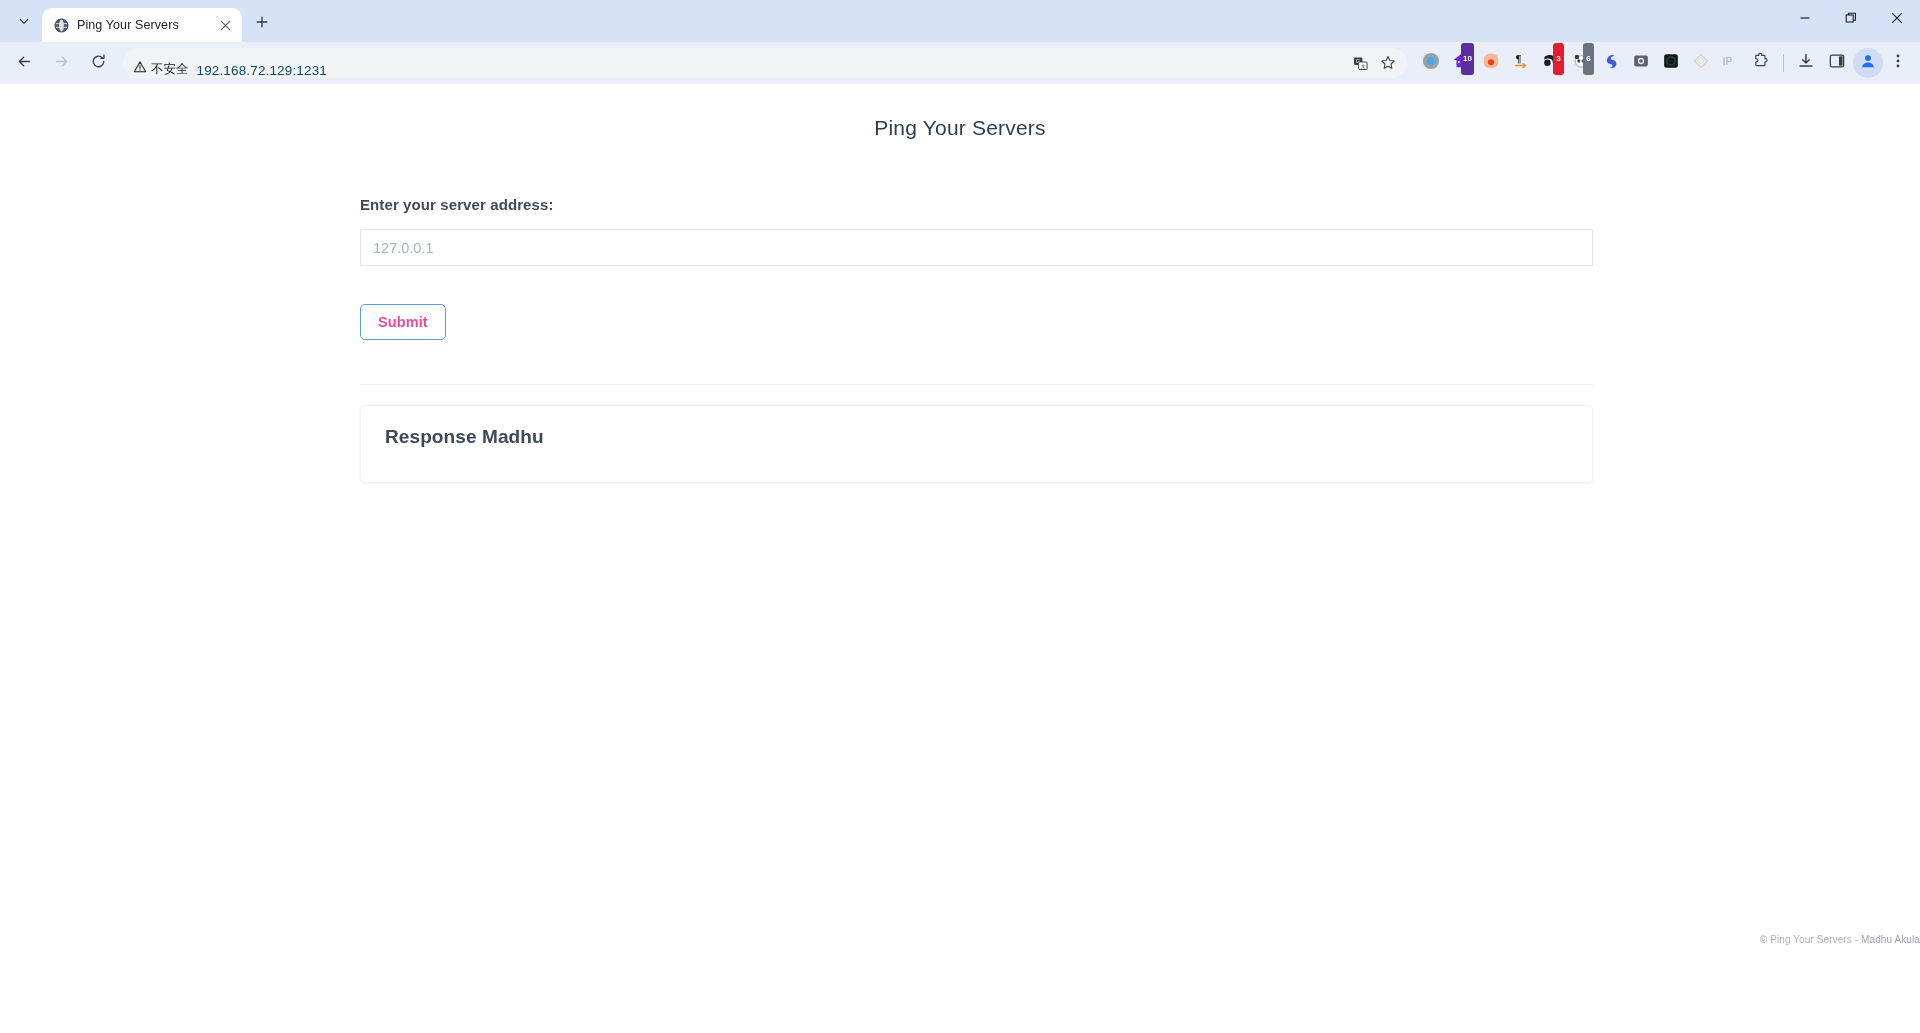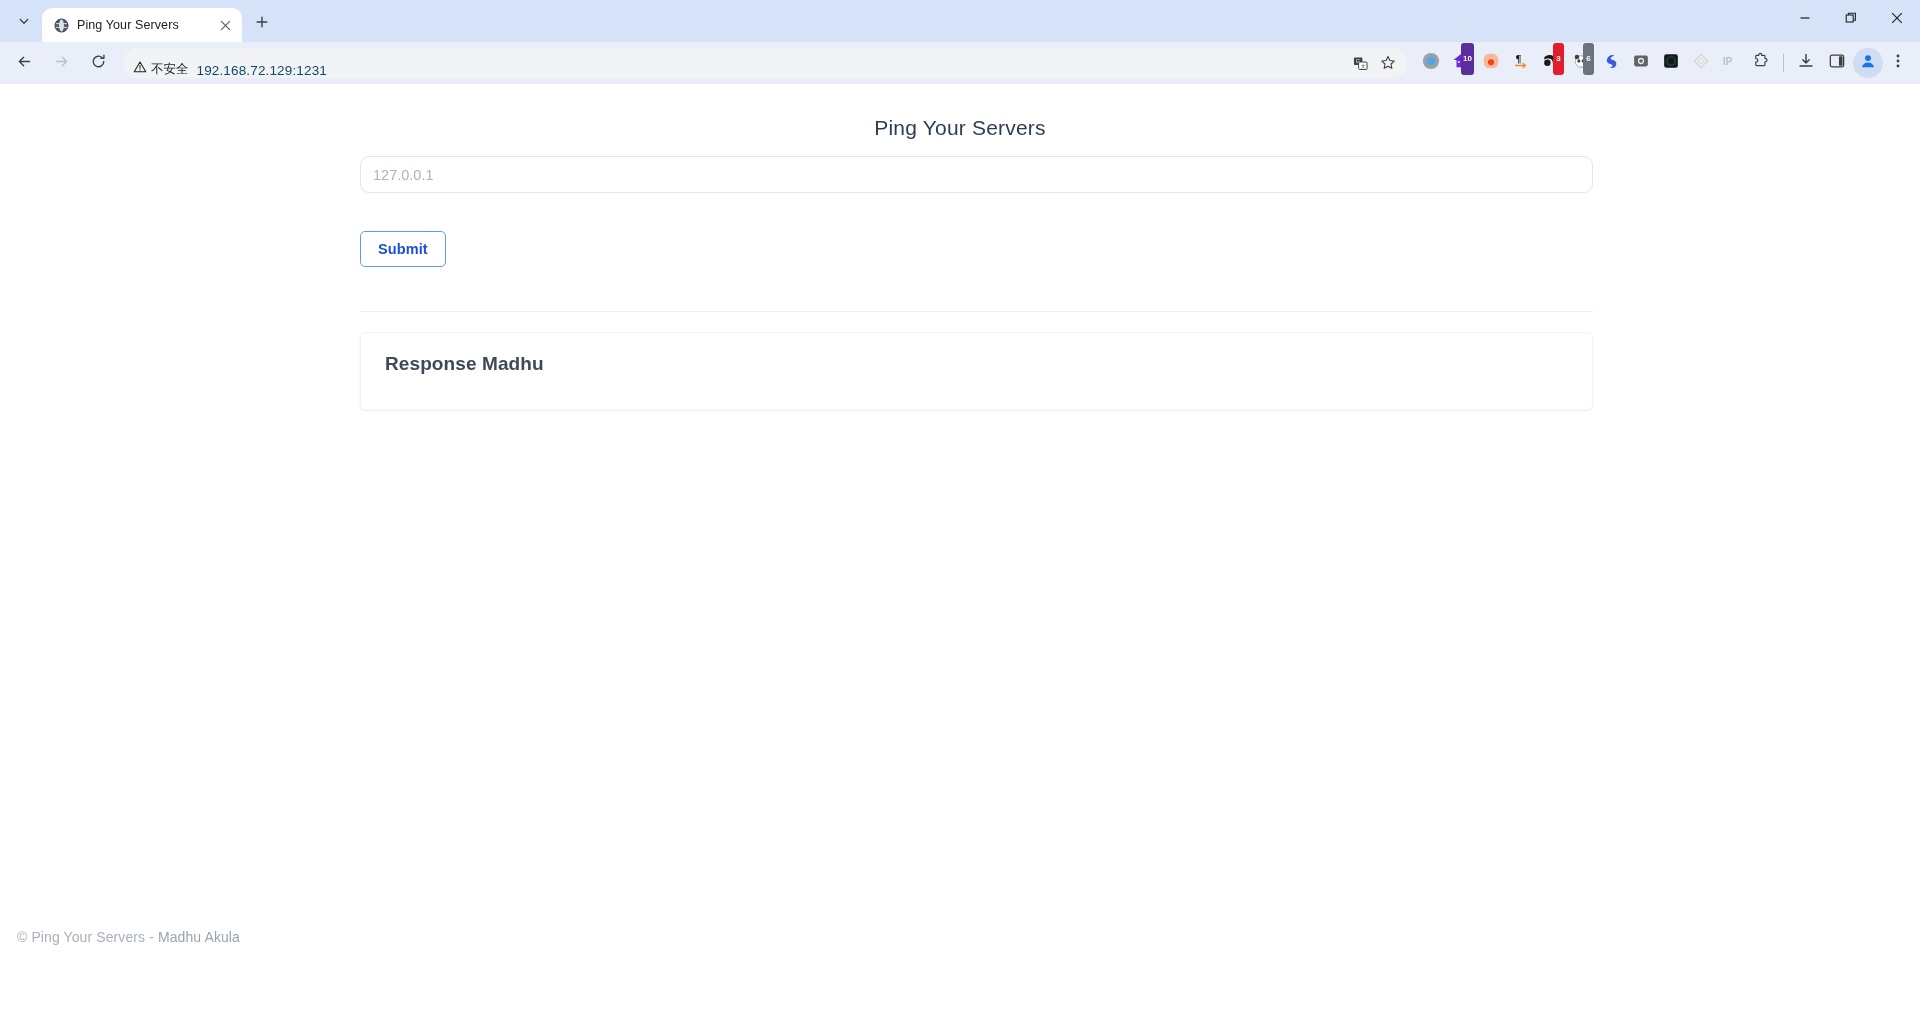--- a/index.html
+++ b/index.html
@@ -229,32 +229,32 @@
     display: block;
     width: 1233px;
     height: 37px;
     margin-top: 16px;
     padding: 6px 12px;
     font-size: 14.5px;
     font-family: "Liberation Sans", sans-serif;
     color: #495057;
     background: #ffffff;
     border: 1px solid #e3e6ea;
-    border-radius: 9px;
+    border-radius: 1px;
     outline: none;
   }
   .addr-input::placeholder { color: #a9b3c4; }
 
   .submit-btn {
     margin-top: 38px;
     padding: 9px 17px;
     font-size: 14.5px;
     font-weight: bold;
     font-family: "Liberation Sans", sans-serif;
-    color: #1d4ed8;
+    color: #ec4899;
     background: #ffffff;
     border: 1px solid #5c9fe0;
     border-radius: 5px;
     cursor: pointer;
     letter-spacing: .1px;
   }
 
   .divider {
     margin-top: 44px;
     border: 0;
@@ -283,22 +283,22 @@
     font-size: 14px;
     color: #495057;
     white-space: pre-wrap;
     margin-top: 6px;
   }
 
   .footer {
     position: absolute;
     left: 17px; right: 0;
     bottom: 46px;
-    text-align: left;
-    font-size: 14px;
+    text-align: right;
+    font-size: 10px;
     color: #a8b0bd;
     letter-spacing: .1px;
   }
   .footer-author { color: #9aa3b2; }
 </style>
 </head>
 <body>
 
 <div class="browser">
 
@@ -576,20 +576,21 @@
       </span>
     </div>
   </div>
 
   <div class="viewport">
 
     <h1 class="page-title">Ping Your Servers</h1>
 
     <div class="container">
 
+      <label class="form-label">Enter your server address:</label>
 
       <input class="addr-input" type="text" placeholder="127.0.0.1" value="" style="">
 
       <button class="submit-btn">Submit</button>
 
       <hr class="divider">
 
       <div class="card">
         <h2 class="card-title">Response Madhu</h2>
         <pre class="card-body"></pre>

